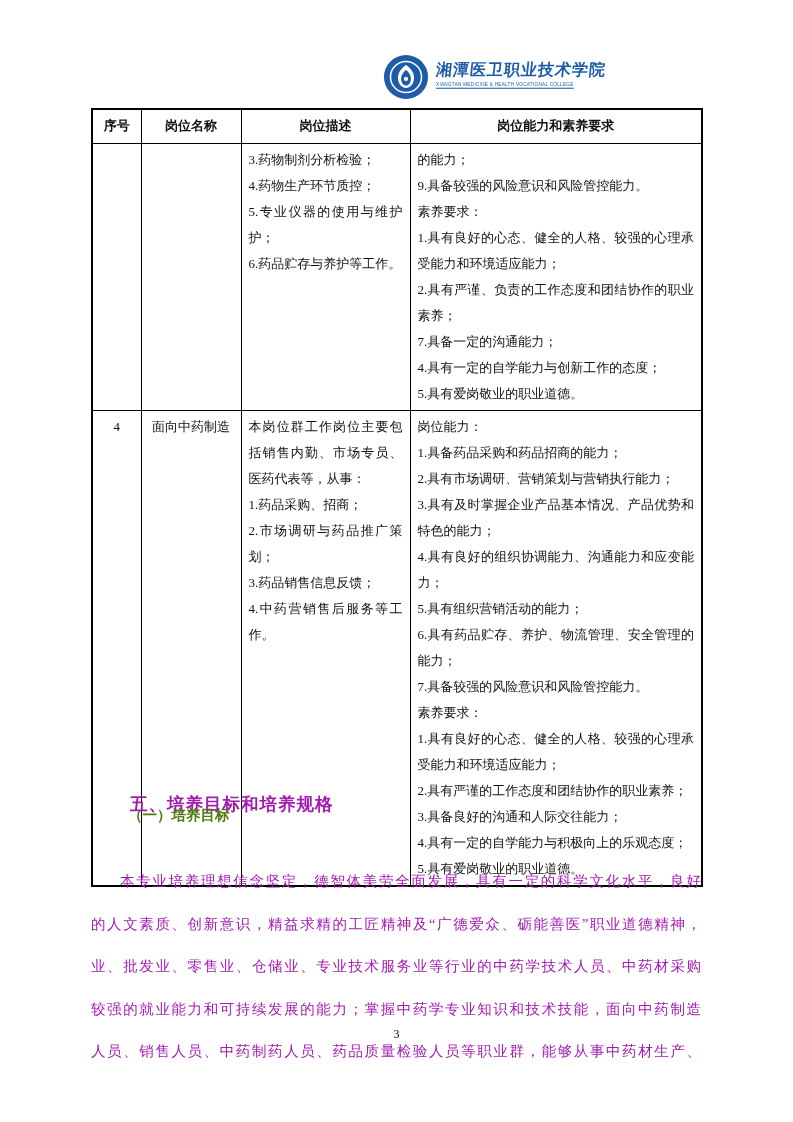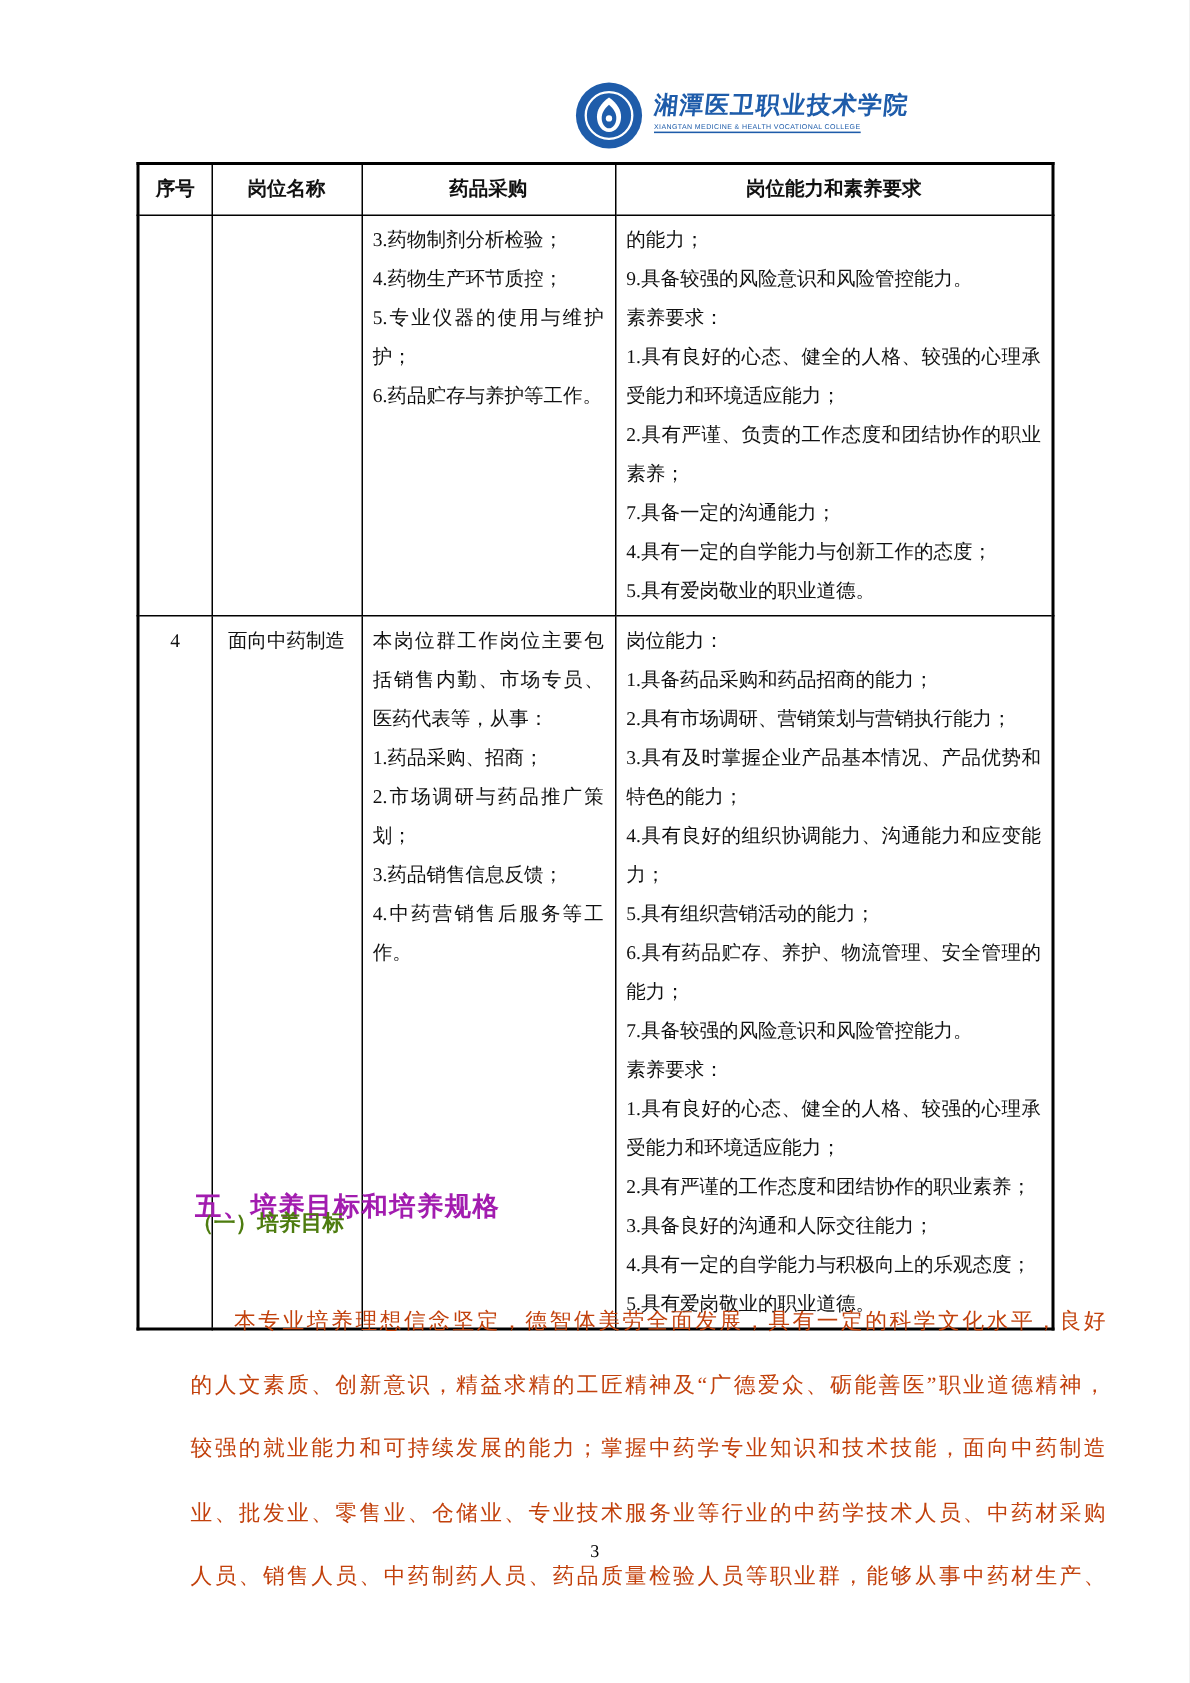--- a/index.html
+++ b/index.html
@@ -100,22 +100,21 @@
     font-size: 14.5px;
     color: #4d7c0f;
   }
   
   .body-paragraph {
     position: absolute;
     top: 860px;
     left: 91px;
     width: 610px;
     font-size: 14.5px;
-    color: #c2410c;
-    margin-left: 36px;
+    color: #a21caf;
   }
   .para-line {
     line-height: 42.5px;
     text-align: justify;
     text-align-last: justify;
     white-space: normal;
   }
   .para-line:first-child { text-indent: 2em; }
   
   .page-number {
@@ -153,21 +152,21 @@
     <colgroup>
       <col class="c-no">
         <col class="c-name">
         <col class="c-desc">
         <col class="c-req">
     </colgroup>
     <thead>
       <tr>
         <th>序号</th>
         <th>岗位名称</th>
-        <th>药品采购</th>
+        <th>岗位描述</th>
         <th>岗位能力和素养要求</th>
       </tr>
     </thead>
     <tbody>
       <tr class="row-a">
         <td class="cell-center"></td>
         <td class="cell-center"></td>
         <td class="cell-lines">
             <div class="desc-line">3.药物制剂分析检验；</div>
             <div class="desc-line">4.药物生产环节质控；</div>
@@ -214,20 +213,20 @@
       </tr>
     </tbody>
   </table>
 
   <div class="sec-heading">五、培养目标和培养规格</div>
   <div class="sub-heading">（一）培养目标</div>
 
   <div class="body-paragraph">
       <div class="para-line">本专业培养理想信念坚定，德智体美劳全面发展，具有一定的科学文化水平，良好</div>
       <div class="para-line">的人文素质、创新意识，精益求精的工匠精神及“广德爱众、砺能善医”职业道德精神，</div>
+      <div class="para-line">业、批发业、零售业、仓储业、专业技术服务业等行业的中药学技术人员、中药材采购</div>
       <div class="para-line">较强的就业能力和可持续发展的能力；掌握中药学专业知识和技术技能，面向中药制造</div>
-      <div class="para-line">业、批发业、零售业、仓储业、专业技术服务业等行业的中药学技术人员、中药材采购</div>
       <div class="para-line">人员、销售人员、中药制药人员、药品质量检验人员等职业群，能够从事中药材生产、</div>
     </div>
 
   <div class="page-number">3</div>
 
 </div>
 
 </body></html>

